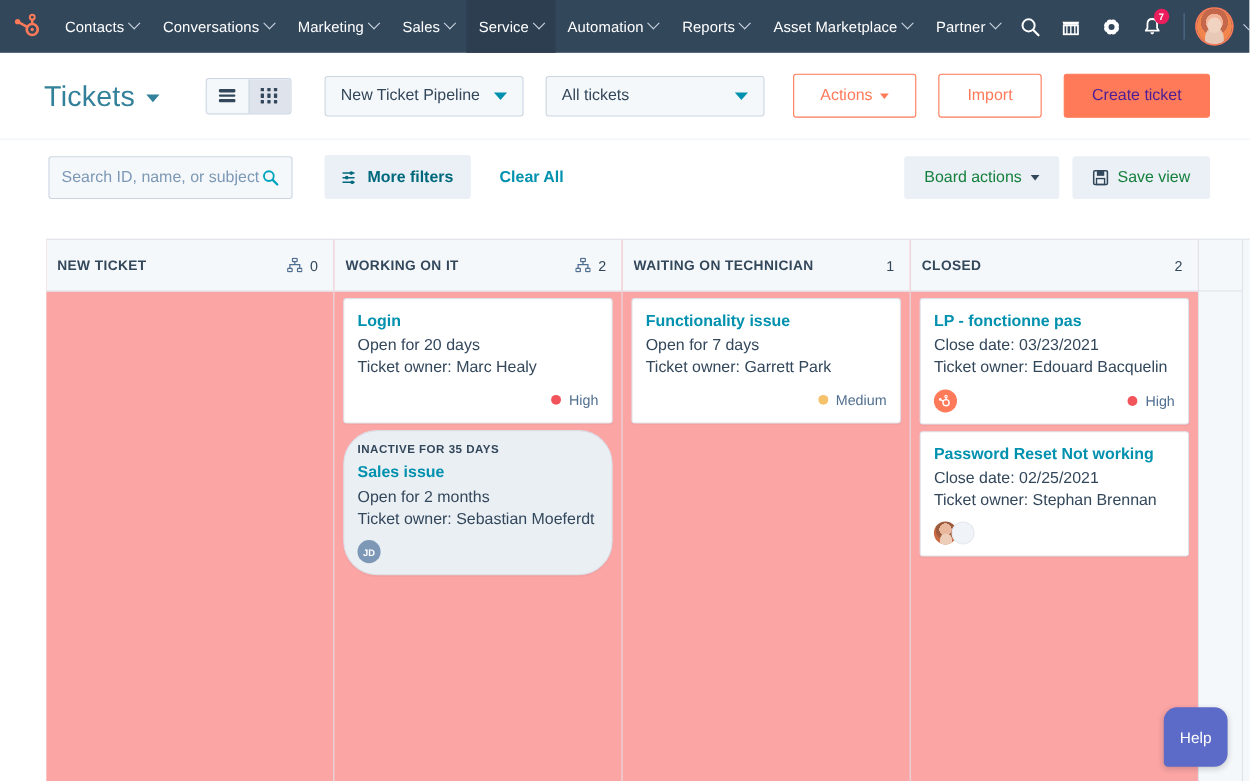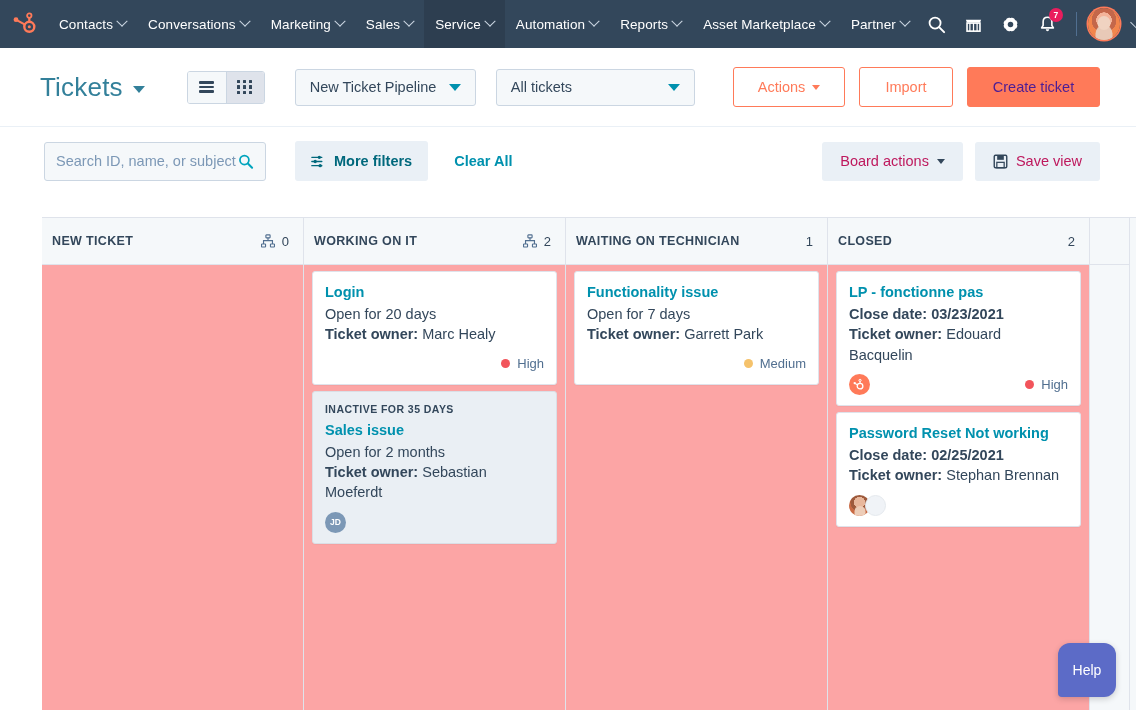--- a/index.html
+++ b/index.html
@@ -156,21 +156,21 @@
   }
   #pipeline-select { margin-left: 30px; width: 181px; }
   #tickets-select { margin-left: 20px; width: 199px; }
   .sel-caret {
     margin-left: auto;
     width: 0; height: 0;
     border-left: 6px solid transparent;
     border-right: 6px solid transparent;
     border-top: 7px solid #0091ae;
   }
-  .tb-right { margin-left: auto; display: flex; align-items: center; gap: 14px; }
+  .tb-right { margin-left: auto; display: flex; align-items: center; gap: 20px; }
   .btn {
     height: 40px;
     border-radius: 3px;
     font-size: 14.5px;
     display: flex; align-items: center; justify-content: center;
     cursor: pointer;
     white-space: nowrap;
     padding: 0 20px;
   }
   .btn-outline {
@@ -234,21 +234,21 @@
     margin-left: 26px;
     color: #0091ae;
     font-size: 14.5px;
     font-weight: bold;
     cursor: pointer;
   }
   .fb-right { margin-left: auto; display: flex; align-items: center; gap: 12px; }
   .btn-grey {
     height: 39px;
     background: #eaf0f6;
-    color: #be185d;
+    color: #15803d;
     border-radius: 3px;
     font-size: 14.5px;
     display: flex; align-items: center; justify-content: space-between;
     cursor: pointer;
     padding: 0 18px;
   }
   .grey-caret {
     width: 0; height: 0;
     border-left: 4.5px solid transparent;
     border-right: 4.5px solid transparent;
@@ -298,42 +298,42 @@
 
   .card {
     background: #ffffff;
     border: 1px solid #dfe3eb;
     border-radius: 3px;
     padding: 11px 12px 10px 12px;
     margin-bottom: 6px;
     cursor: pointer;
     box-shadow: 0 1px 1px rgba(0,0,0,.03);
   }
-  .card.inactive { background: #eaeff4; border-color: #dadfe6; }
+  .card.inactive { background: #eaeff4; border-color: #dadfe6; border-radius: 31px; }
   .card-inactive-label {
     font-size: 10.5px;
     font-weight: bold;
     color: #33475b;
     letter-spacing: .45px;
     margin-bottom: 6px;
     text-transform: uppercase;
   }
   .card-title {
     color: #0091ae;
     font-size: 14.5px;
     font-weight: bold;
     margin-bottom: 3px;
     line-height: 1.25;
   }
   .card-line {
     font-size: 14.5px;
     color: #33475b;
     line-height: 1.4;
   }
-  .card-line .lbl { font-weight: bold; }
+  .card-line .lbl { font-weight: normal; }
   .card-footer {
     display: flex;
     align-items: center;
     margin-top: 9px;
     min-height: 20px;
   }
   .priority { margin-left: auto; display: flex; align-items: center; gap: 7px; font-size: 13px; color: #516f90; }
   .pr-dot { width: 9px; height: 9px; border-radius: 50%; display: block; }
   .avatars { display: flex; align-items: center; }
   .av {

